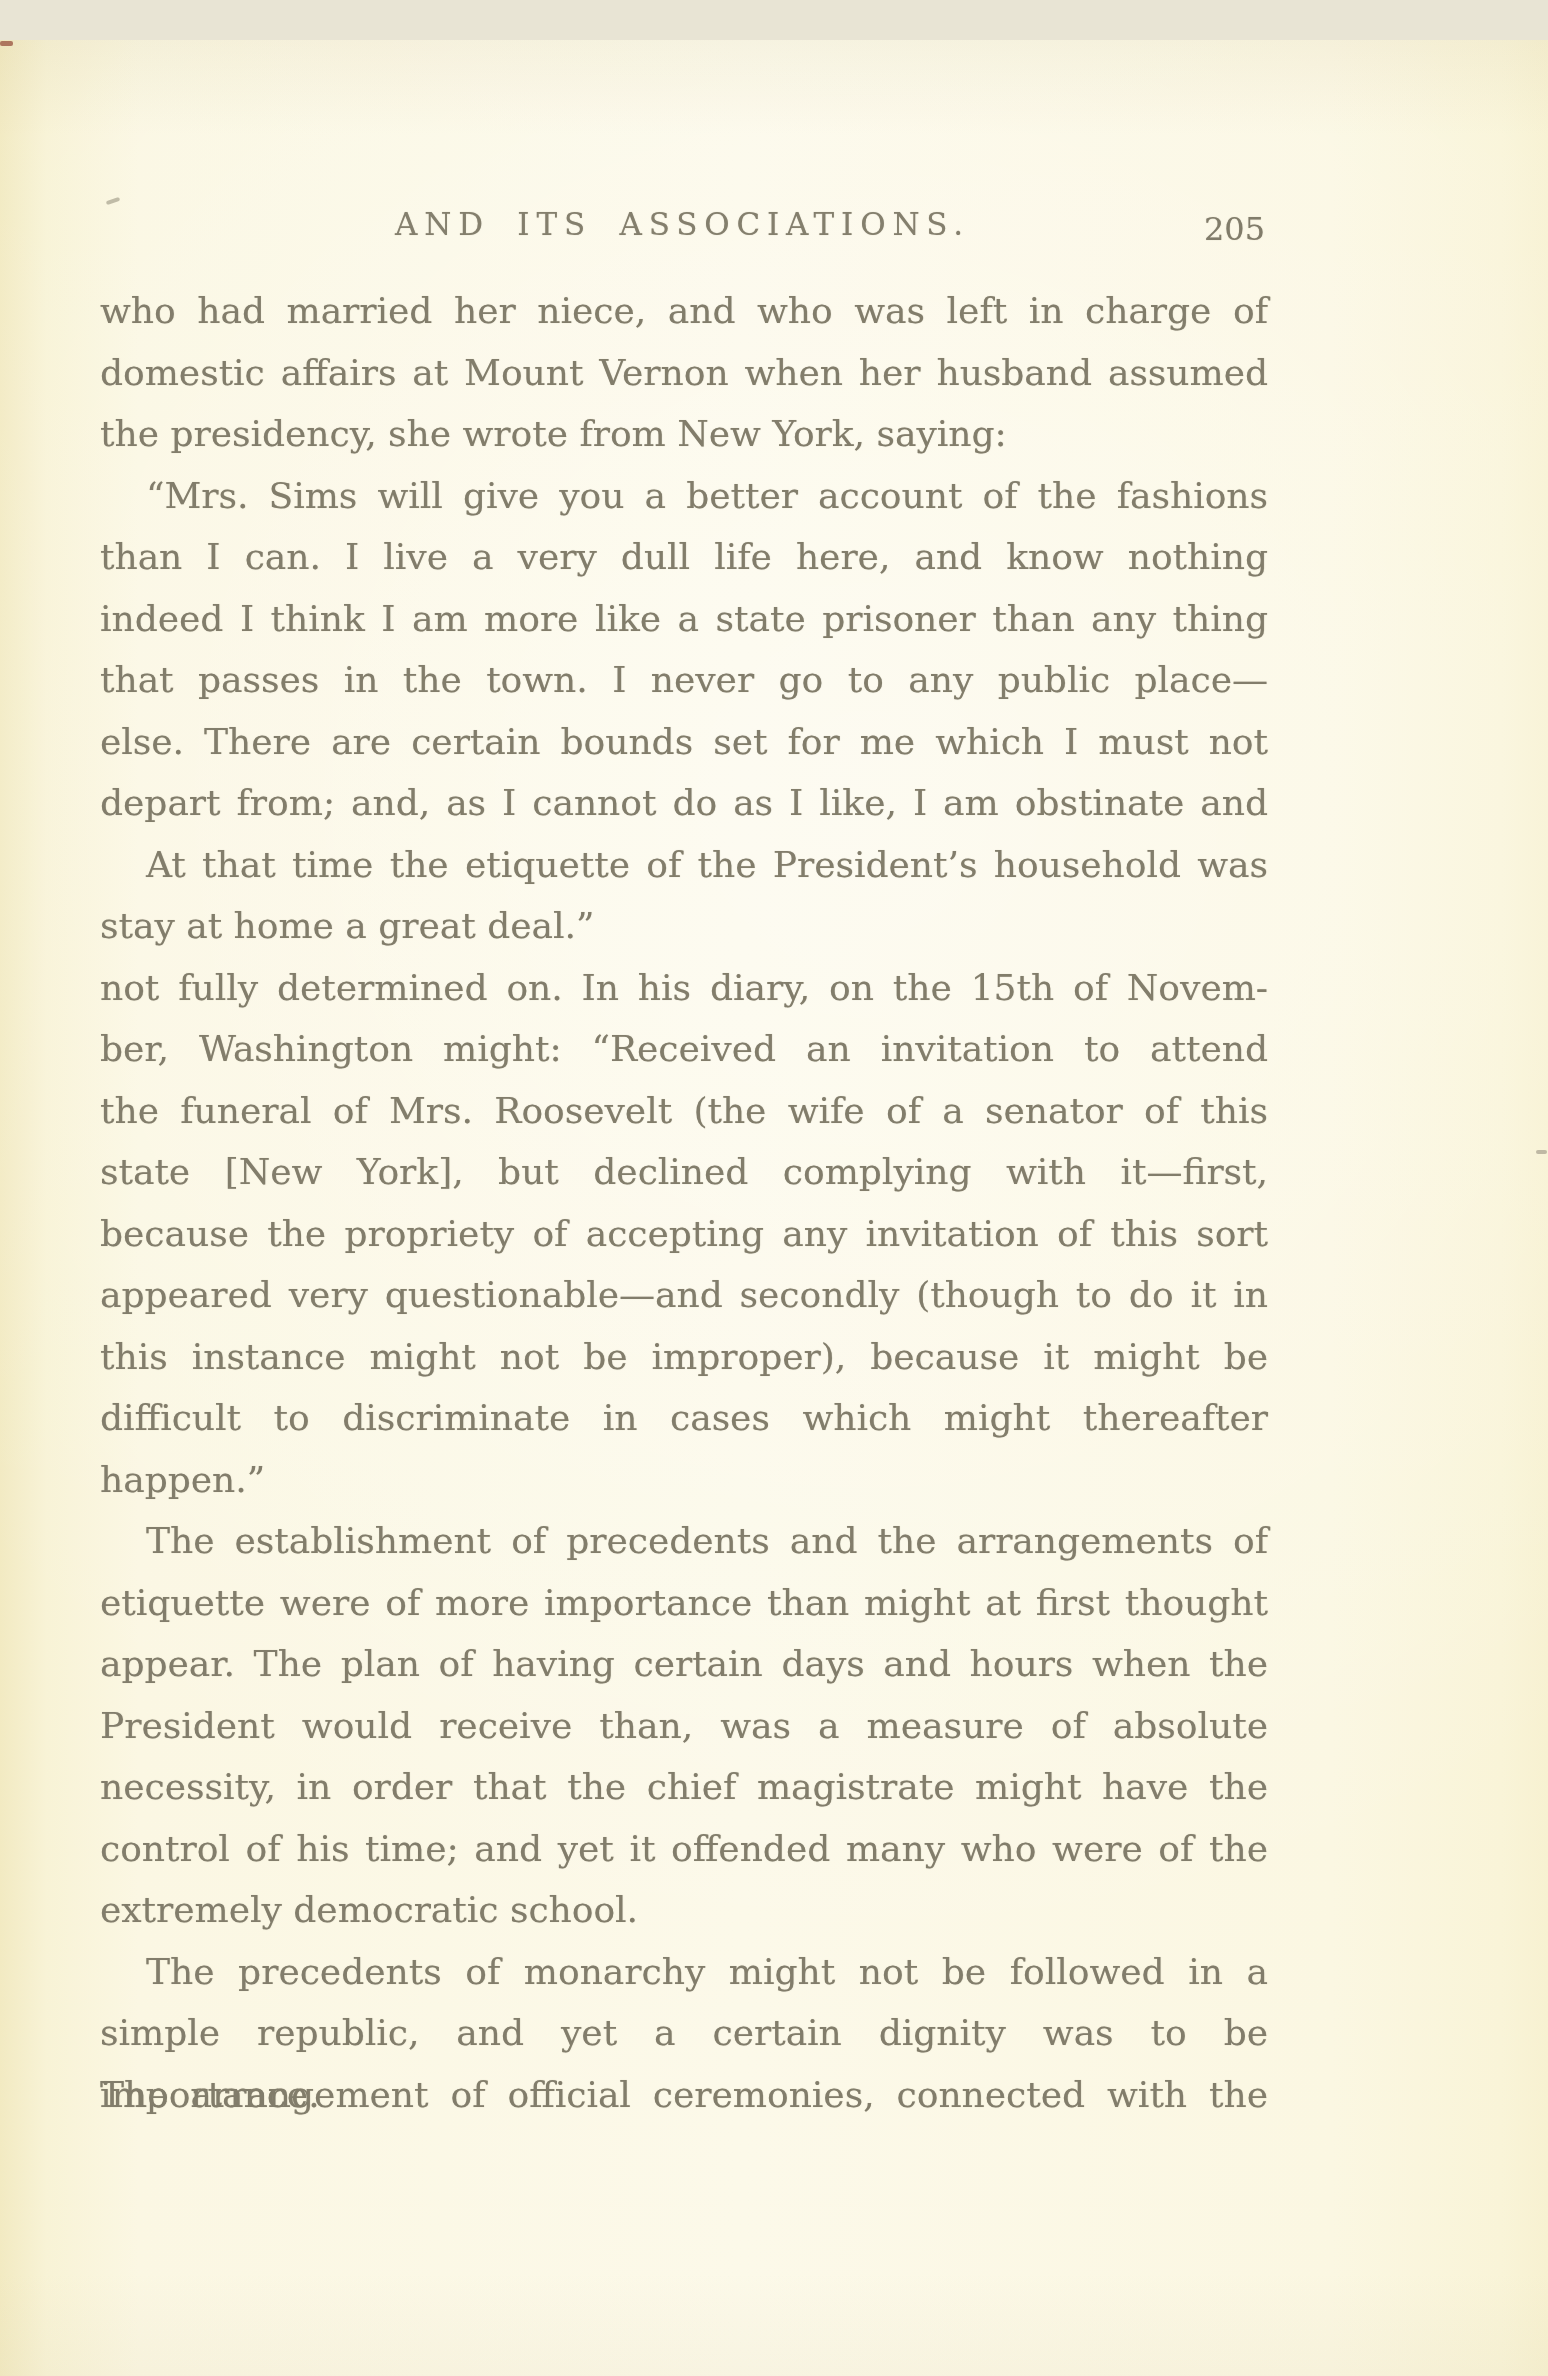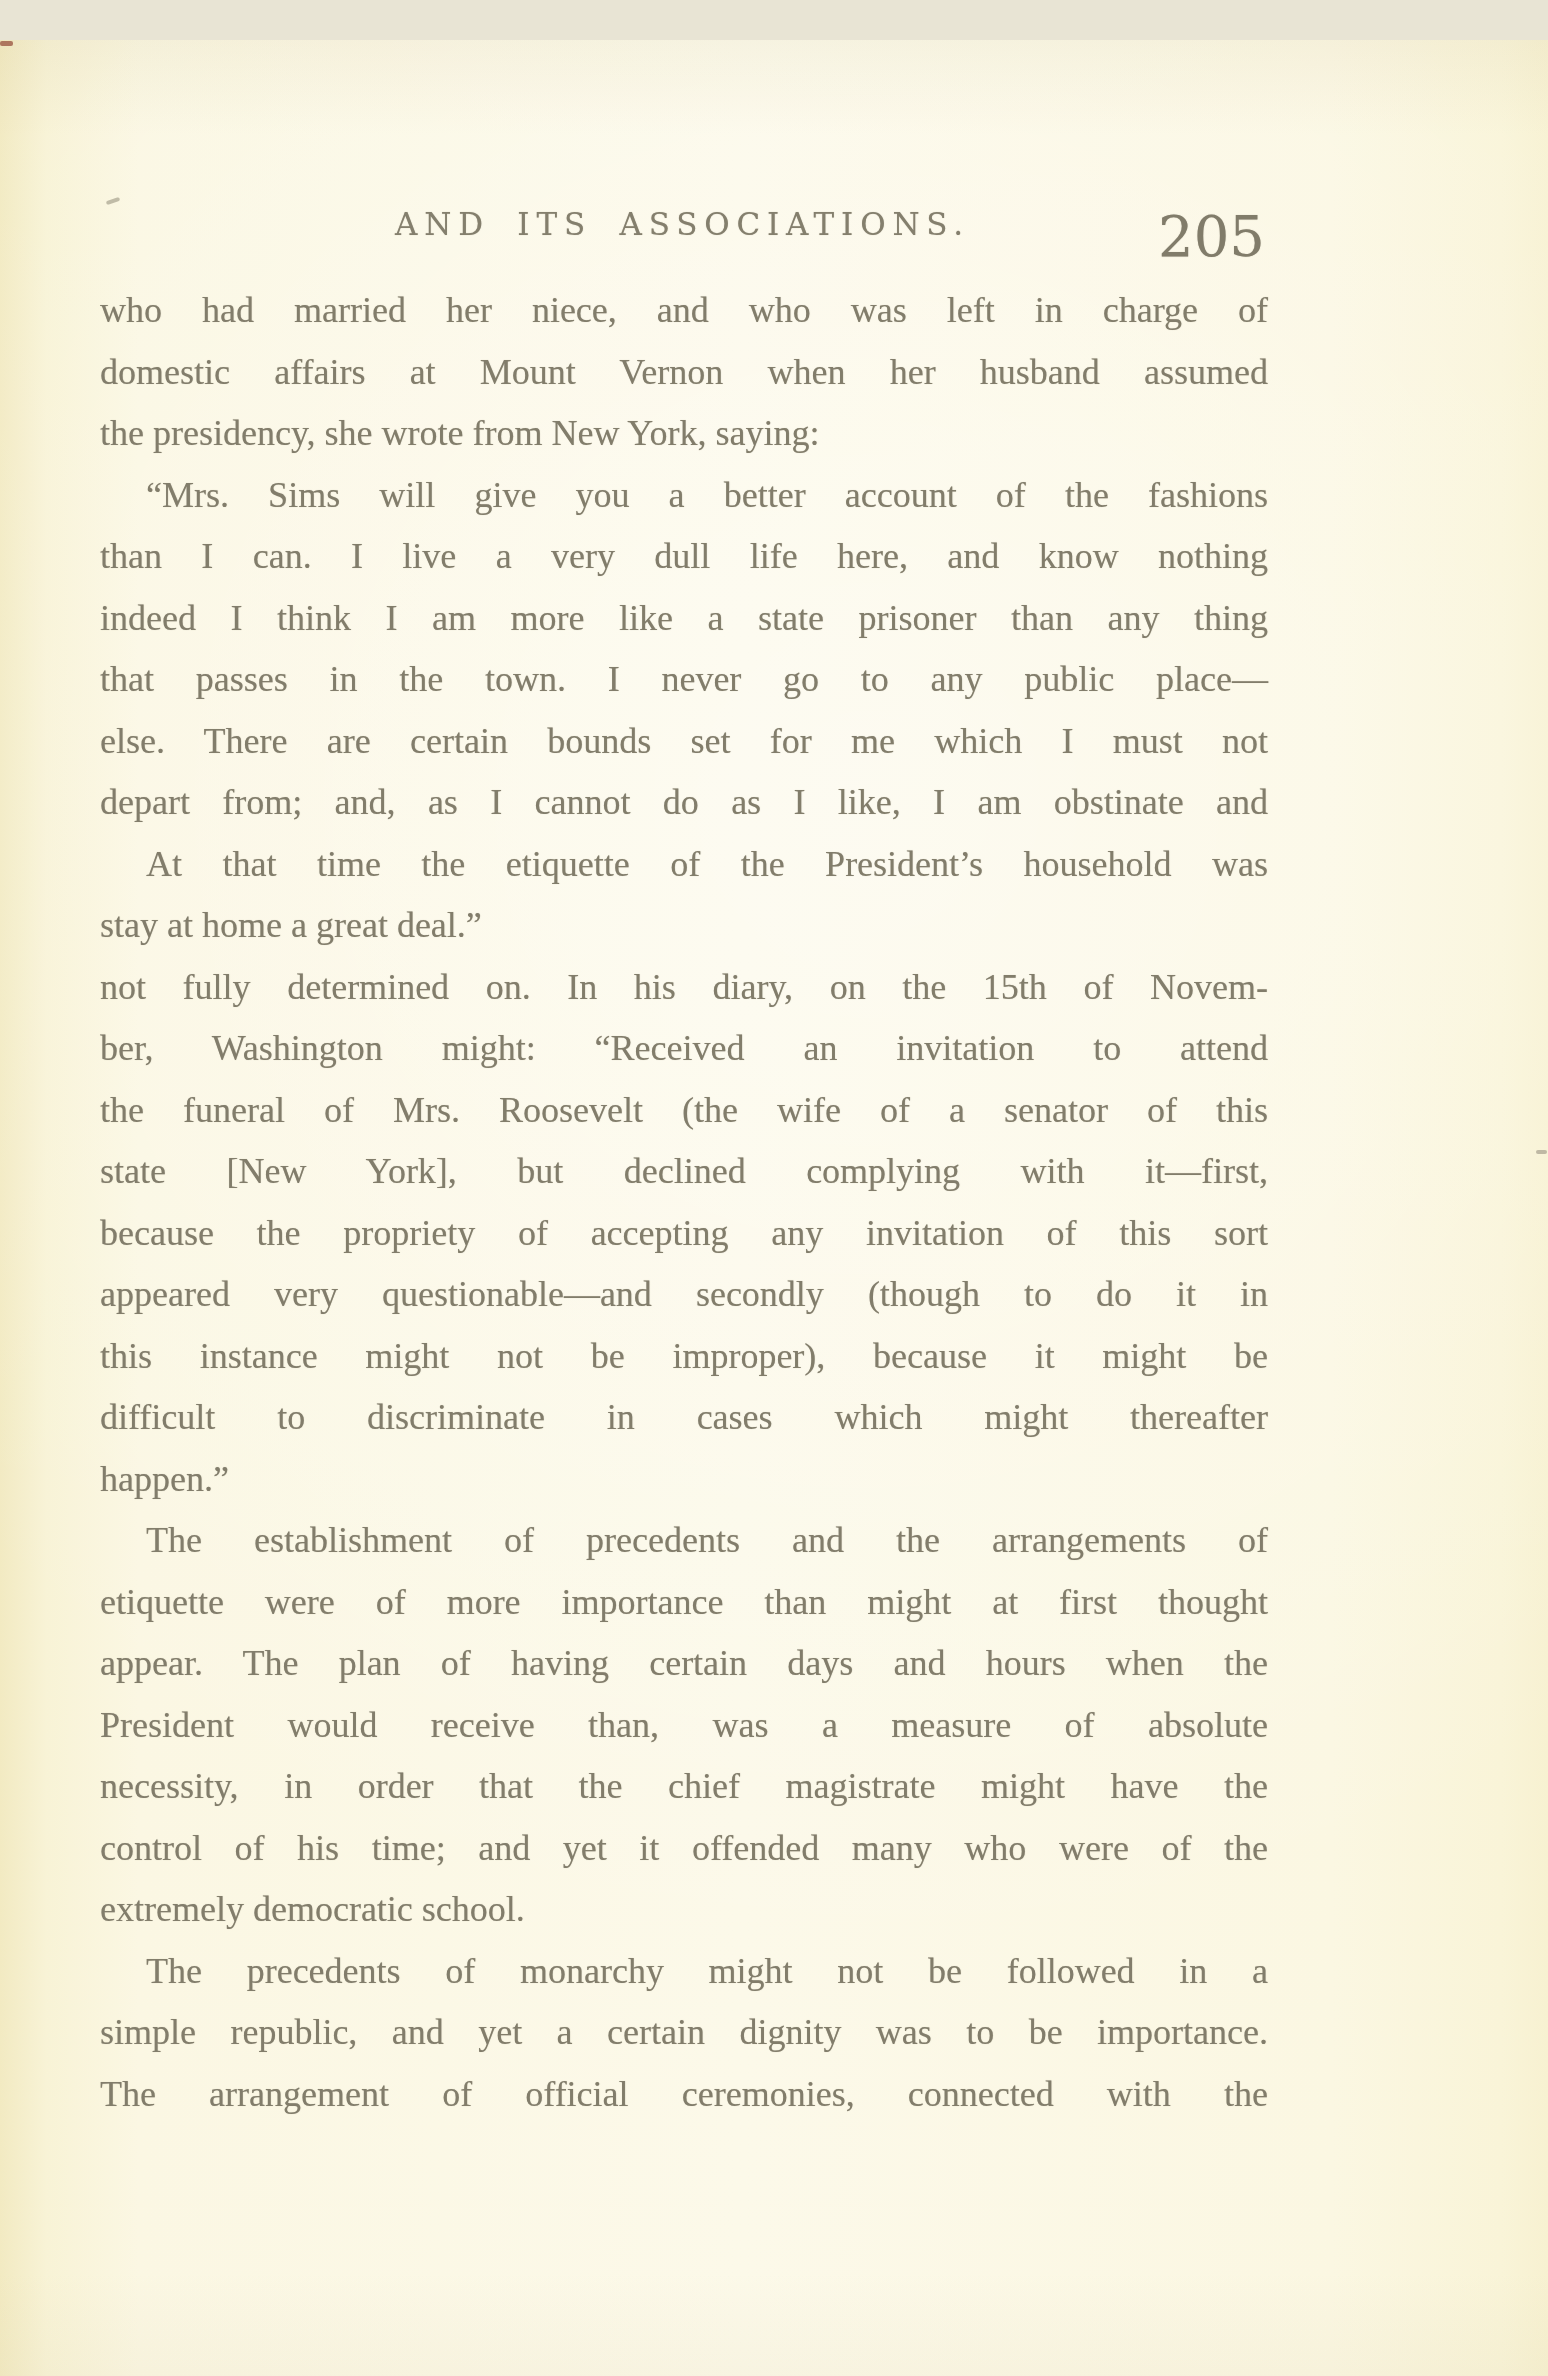--- a/index.html
+++ b/index.html
@@ -21,36 +21,35 @@
   .running-title{
     position:absolute;left:0;right:0;top:6px;
     text-align:center;
     font-size:31px;
     letter-spacing:0.22em;
     word-spacing:0.35em;
     color:#847f6d;
     text-shadow:0 0 1px rgba(130,125,108,0.45);
   }
   .page-number{
-    position:absolute;right:0;top:4px;
-    font-size:56px;
+    position:absolute;right:0;top:10px;
+    font-size:32px;
     color:#817c6a;
     text-shadow:0 0 1px rgba(130,125,108,0.45);
   }
   .text-block{
     position:absolute;left:100px;top:240px;width:1168px;
     font-size:36px;
     text-shadow:0.2px 0.2px 0.8px rgba(125,120,103,0.45);
   }
   .line{
     height:61.5px;
     line-height:61.5px;
     white-space:nowrap;
     text-align:left;
-    font-family:Liberation Serif, serif;
   }
   .line.just{
     white-space:normal;
     text-align:justify;
     text-align-last:justify;
     text-justify:inter-word;
   }
   .line.ind{ padding-left:46px; }
   .line.just.ind{ text-indent:0; }
   .speck{ position:absolute; border-radius:50%; pointer-events:none; }

